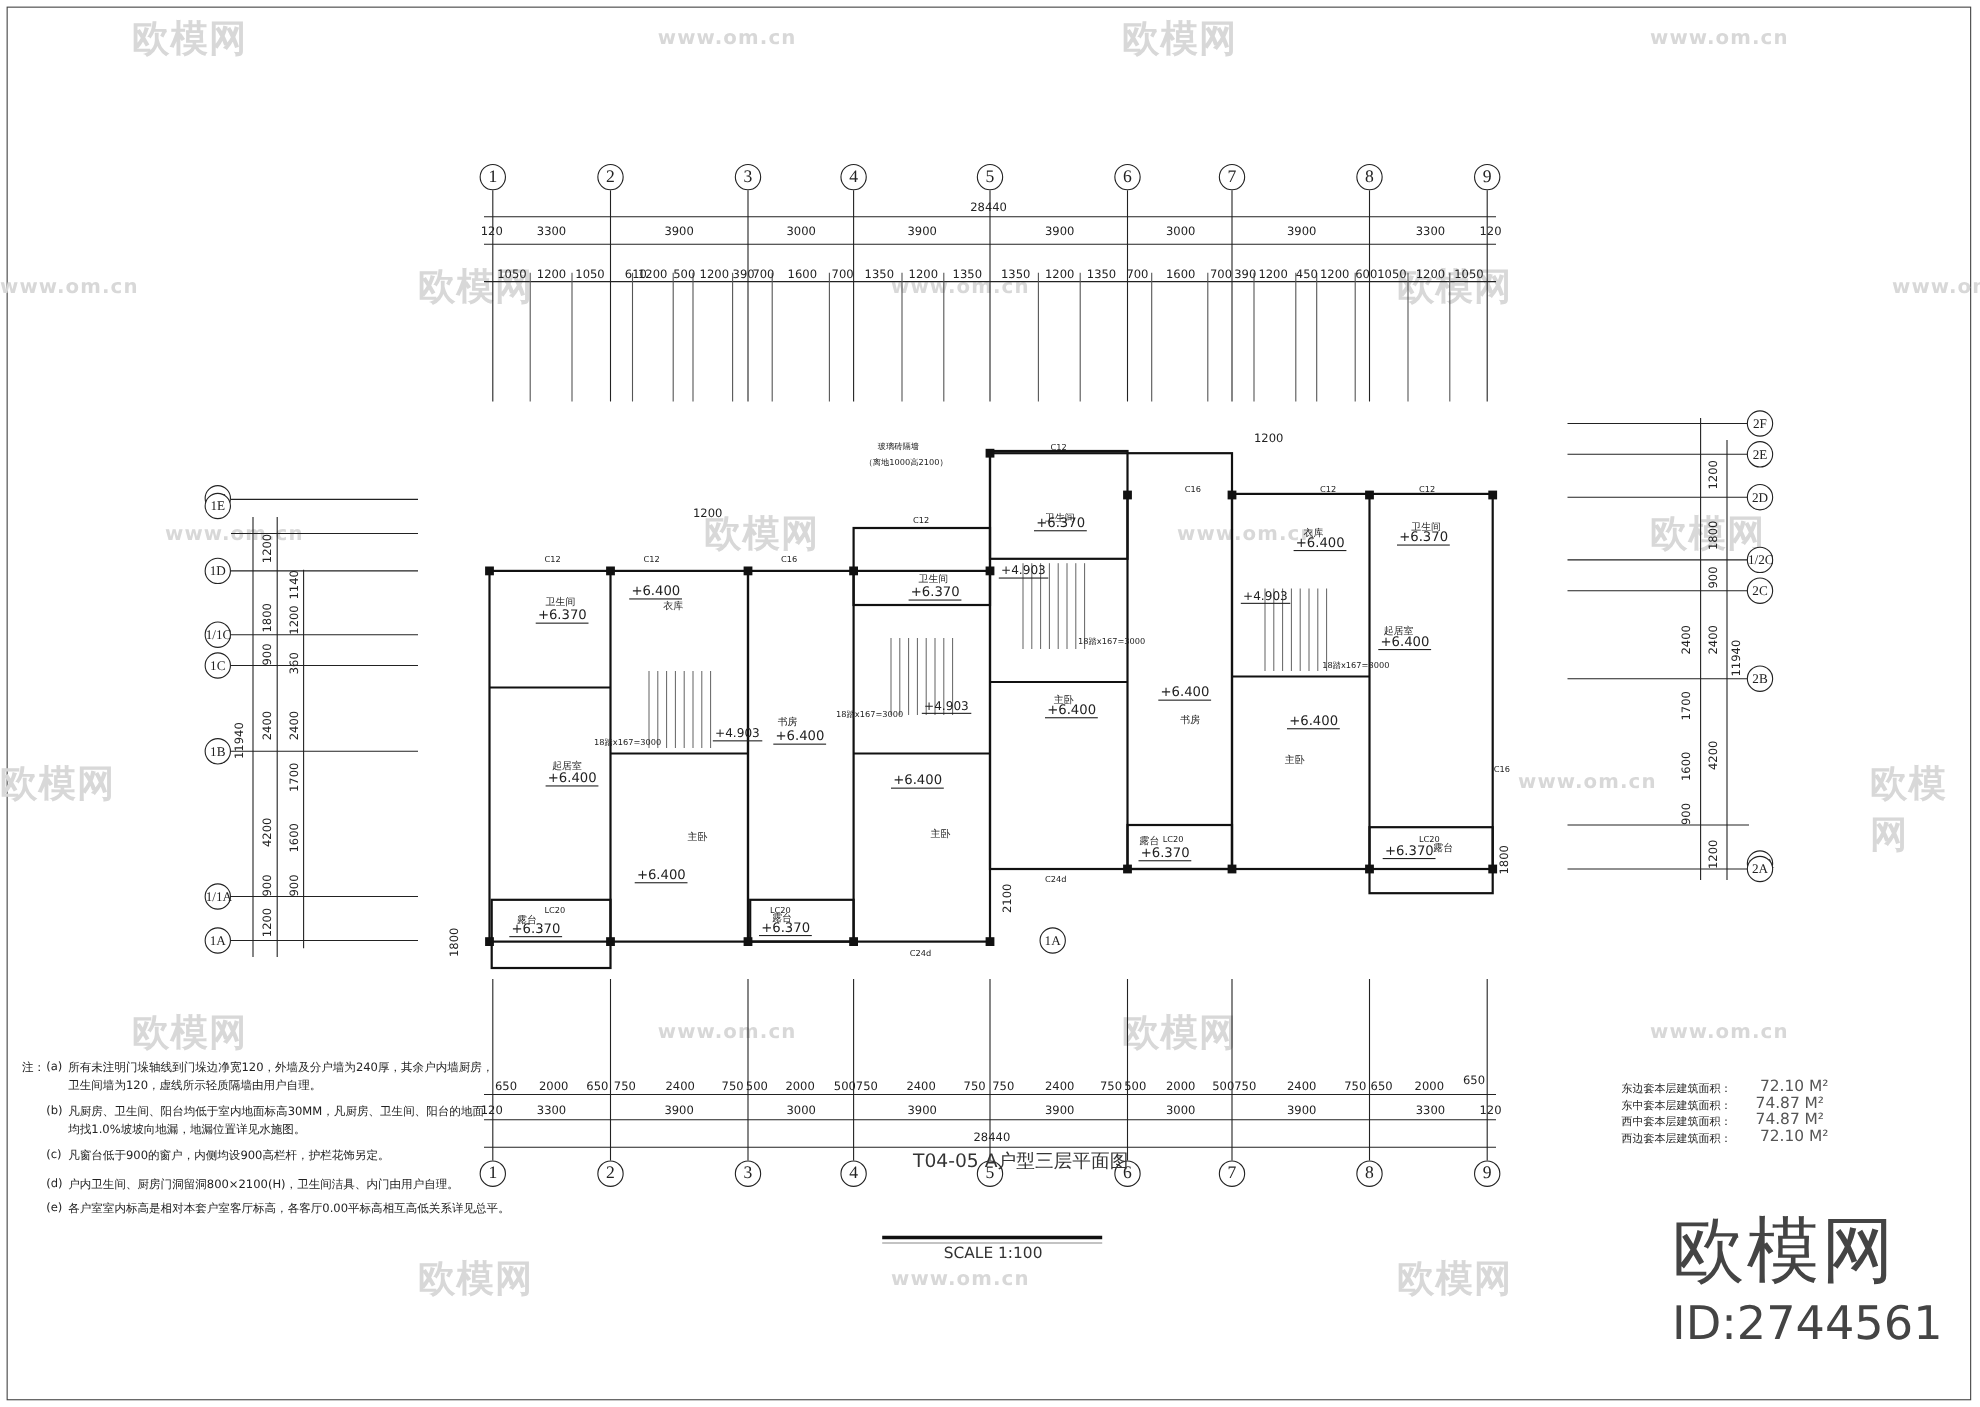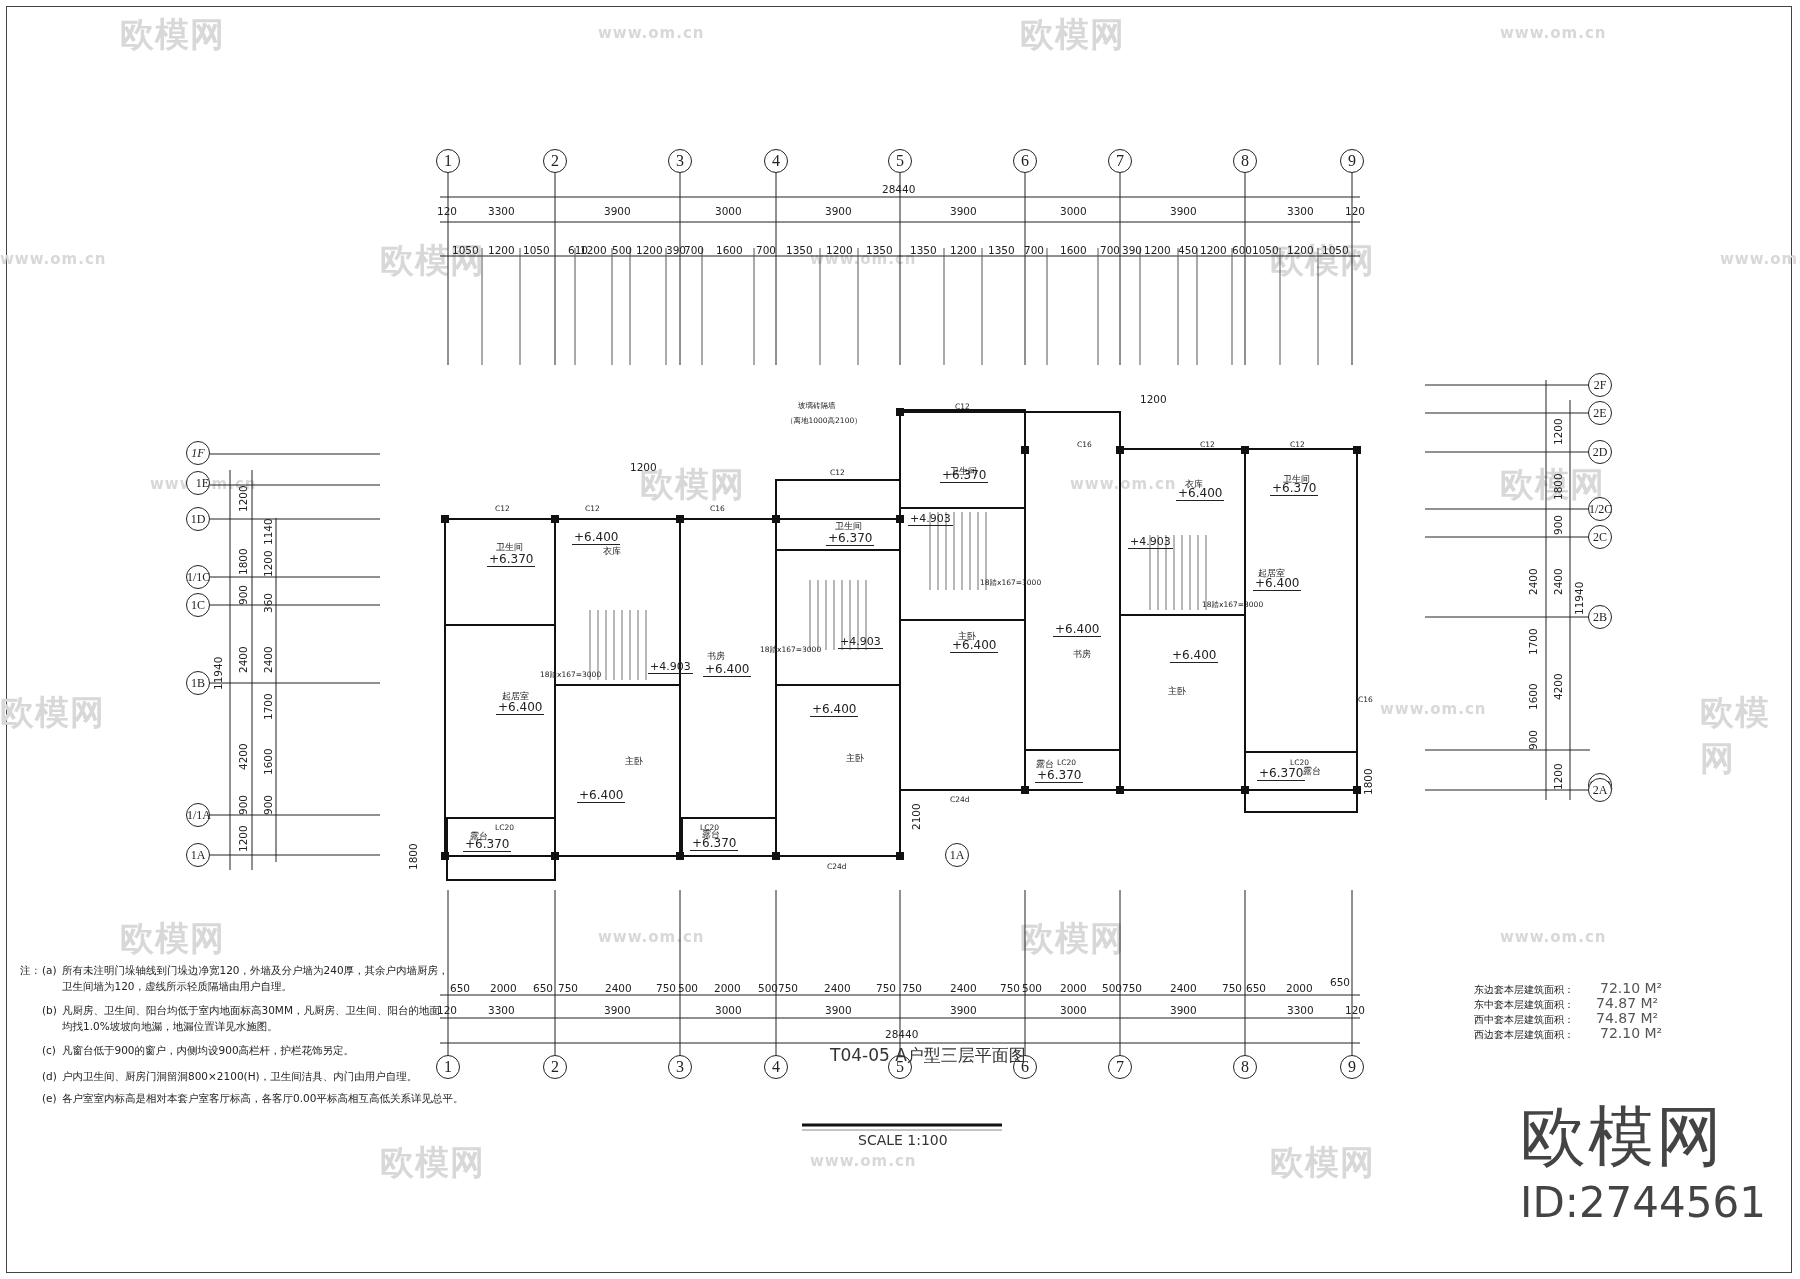--- a/index.html
+++ b/index.html
@@ -1,21 +1,21 @@
 <!DOCTYPE html>
 <html><head>
 <meta charset="utf-8">
 <style>
   html,body{margin:0;padding:0;background:#fff;}
   body{width:1800px;height:1279px;position:relative;overflow:hidden;font-family:"Liberation Sans",sans-serif;color:#111;}
   #sheet{position:absolute;left:6px;top:6px;width:1786px;height:1267px;border:1.5px solid #444;box-sizing:border-box;background:#fff;}
   svg{position:absolute;left:0;top:0;}
   .wm{position:absolute;color:#d8d8d8;font-family:"DejaVu Sans",sans-serif;font-weight:bold;letter-spacing:1px;}
   .wm-logo{font-size:34px;}
-  .wm-url{font-size:15px;}
+  .wm-url{font-size:18px;}
   .note{position:absolute;font-family:"DejaVu Sans",sans-serif;font-size:10.5px;color:#222;white-space:nowrap;}
   .area-row{position:absolute;font-family:"DejaVu Sans",sans-serif;font-size:10px;color:#222;white-space:nowrap;}
   .area-val{position:absolute;font-family:"DejaVu Sans",sans-serif;font-size:14px;color:#555;white-space:nowrap;}
   .title-main{position:absolute;left:830px;top:1044px;font-family:"DejaVu Sans",sans-serif;font-size:17px;color:#333;white-space:nowrap;}
   .title-scale{position:absolute;left:858px;top:1132px;font-family:"DejaVu Sans",sans-serif;font-size:14px;color:#333;white-space:nowrap;}
   .brand{position:absolute;left:1520px;top:1092px;font-family:"DejaVu Sans",sans-serif;font-size:66px;color:#444;letter-spacing:2px;white-space:nowrap;}
   .brand-id{position:absolute;left:1520px;top:1178px;font-family:"DejaVu Sans",sans-serif;font-size:42px;color:#444;white-space:nowrap;}
   .axis-bubble{position:absolute;width:24px;height:24px;border:1.2px solid #222;border-radius:50%;box-sizing:border-box;text-align:center;line-height:22px;font-family:"Liberation Serif",serif;font-size:16px;color:#222;background:#fff;}
   .axis-bubble.sm{font-size:12px;}
   .dim{position:absolute;font-family:"DejaVu Sans",sans-serif;font-size:10.5px;color:#222;white-space:nowrap;}
@@ -231,21 +231,21 @@
 <div class="axis-bubble" style="left:543px;top:1055px;">2</div>
 <div class="axis-bubble" style="left:668px;top:1055px;">3</div>
 <div class="axis-bubble" style="left:764px;top:1055px;">4</div>
 <div class="axis-bubble" style="left:888px;top:1055px;">5</div>
 <div class="axis-bubble" style="left:1013px;top:1055px;">6</div>
 <div class="axis-bubble" style="left:1108px;top:1055px;">7</div>
 <div class="axis-bubble" style="left:1233px;top:1055px;">8</div>
 <div class="axis-bubble" style="left:1340px;top:1055px;">9</div>
 
 <div class="axis-bubble sm" style="left:186px;top:441px;font-style:italic;">1F</div>
-<div class="axis-bubble sm" style="left:186px;top:471px;text-align:right;">1E</div>
+<div class="axis-bubble sm" style="left:186px;top:448px;">1E</div>
 <div class="axis-bubble sm" style="left:186px;top:507px;">1D</div>
 <div class="axis-bubble sm" style="left:186px;top:565px;">1/1C</div>
 <div class="axis-bubble sm" style="left:186px;top:593px;">1C</div>
 <div class="axis-bubble sm" style="left:186px;top:671px;">1B</div>
 <div class="axis-bubble sm" style="left:186px;top:803px;">1/1A</div>
 <div class="axis-bubble sm" style="left:186px;top:843px;">1A</div>
 
 <div class="axis-bubble sm" style="left:1588px;top:373px;">2F</div>
 <div class="axis-bubble sm" style="left:1588px;top:401px;">2E</div>
 <div class="axis-bubble sm" style="left:1588px;top:440px;">2D</div>

